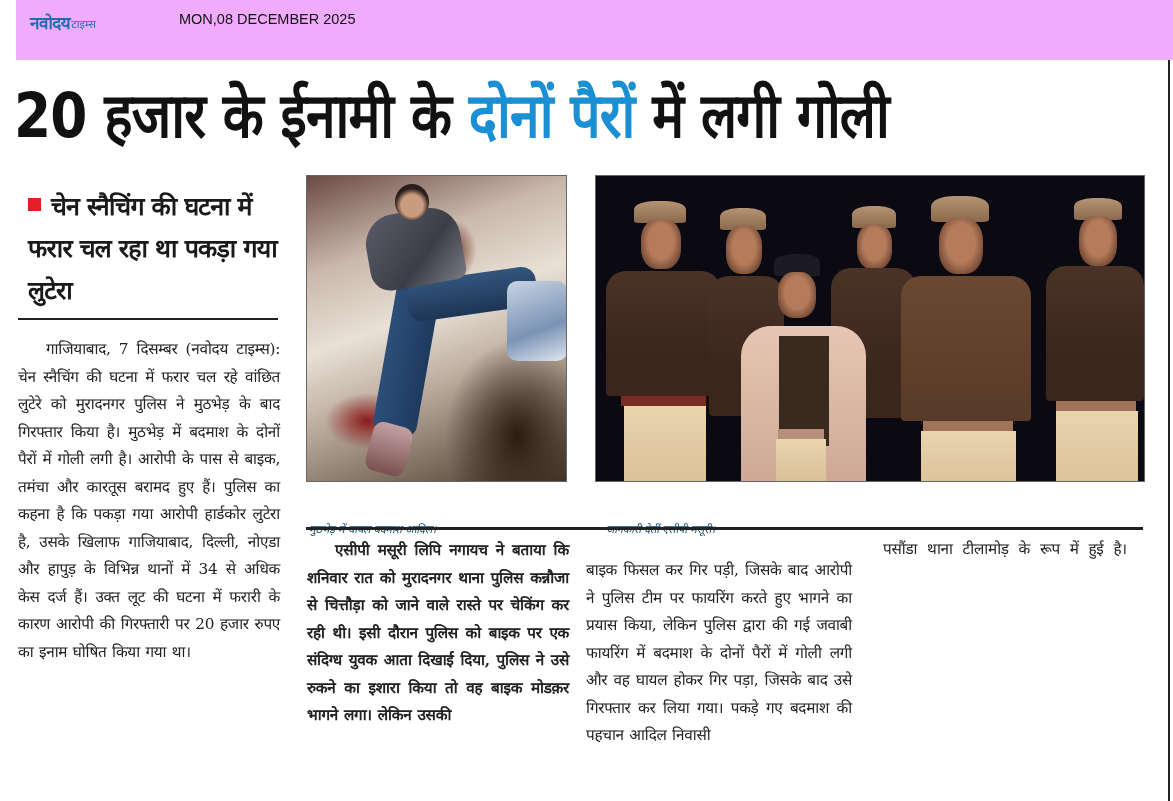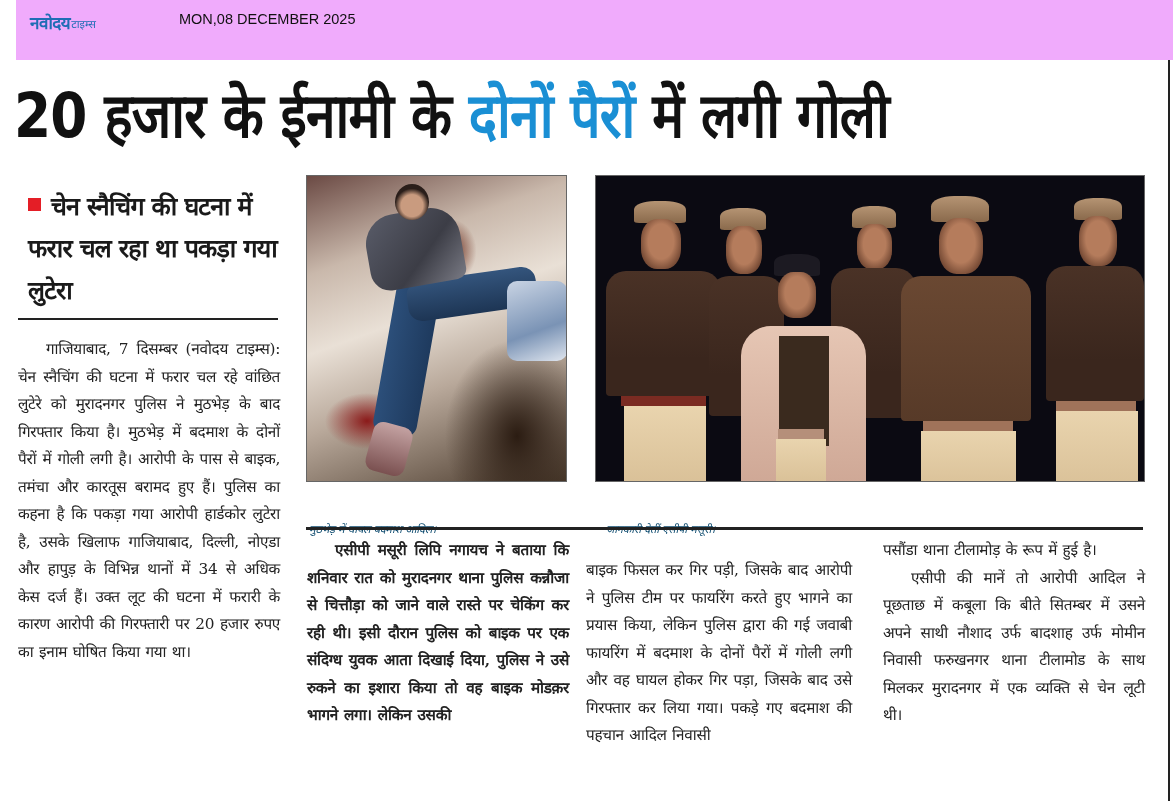--- a/index.html
+++ b/index.html
@@ -22,21 +22,21 @@
 
   .subhead { position: absolute; left: 28px; top: 186px; width: 262px; }
   .bullet { display: inline-block; width: 13px; height: 13px; background: #e41e26; margin-right: 10px; vertical-align: 4px; }
   .subhead-text { font-family: "DejaVu Sans", sans-serif; font-weight: bold; font-size: 25px; line-height: 42px; color: #1a1a1a; letter-spacing: -0.8px; }
   .subhead-rule { position: absolute; left: 18px; top: 318px; width: 260px; height: 2px; background: #222; }
 
   .col-text { font-family: "DejaVu Serif", serif; font-size: 15.3px; line-height: 27.5px; color: #222; text-align: justify; text-align-last: left; letter-spacing: -0.3px; word-spacing: 1px; }
   .col1 { position: absolute; left: 18px; top: 336px; width: 262px; }
   .col2 { position: absolute; left: 307px; top: 537px; width: 262px; font-weight: bold; }
   .col3 { position: absolute; left: 586px; top: 537px; width: 266px; margin-top: 20px; }
-  .col4 { position: absolute; left: 883px; top: 537px; width: 262px; }
+  .col4 { position: absolute; left: 883px; top: 537px; width: 262px; font-family: Liberation Mono, monospace; }
   .indent { display: inline-block; width: 28px; }
 
   .photo { position: absolute; border: 1px solid #666; overflow: hidden; }
   .photo1 { left: 306px; top: 175px; width: 261px; height: 307px;
     background:
       radial-gradient(ellipse 60px 40px at 60px 245px, #8b1a1a 0%, rgba(139,26,26,0) 70%),
       radial-gradient(ellipse 35px 45px at 145px 75px, #6a2a1a 0%, rgba(106,42,26,0) 70%),
       radial-gradient(ellipse 90px 120px at 210px 260px, #2b1c12 0%, rgba(43,28,18,0) 80%),
       linear-gradient(160deg, #6b4a44 0%, #c9b8ab 25%, #e9e0d6 45%, #b9a99b 65%, #4a3a2c 100%);
   }
@@ -157,14 +157,13 @@
 <div class="col-text col2">
   <p><span class="indent"></span><span>एसीपी मसूरी लिपि नगायच ने बताया कि शनिवार रात को मुरादनगर थाना पुलिस कन्नौजा से चित्तौड़ा को जाने वाले रास्ते पर चेकिंग कर रही थी। इसी दौरान पुलिस को बाइक पर एक संदिग्ध युवक आता दिखाई दिया, पुलिस ने उसे रुकने का इशारा किया तो वह बाइक मोडक़र भागने लगा। लेकिन उसकी</span></p>
 </div>
 
 <div class="col-text col3">
   <p><span>बाइक फिसल कर गिर पड़ी, जिसके बाद आरोपी ने पुलिस टीम पर फायरिंग करते हुए भागने का प्रयास किया, लेकिन पुलिस द्वारा की गई जवाबी फायरिंग में बदमाश के दोनों पैरों में गोली लगी और वह घायल होकर गिर पड़ा, जिसके बाद उसे गिरफ्तार कर लिया गया। पकड़े गए बदमाश की पहचान आदिल निवासी</span></p>
 </div>
 
 <div class="col-text col4">
   <p><span>पसौंडा थाना टीलामोड़ के रूप में हुई है।</span></p>
-  <p><span class="indent"></span><span>एसीपी की मानें तो आरोपी आदिल ने पूछताछ में कबूला कि बीते सितम्बर में उसने अपने साथी नौशाद उर्फ बादशाह उर्फ  मोमीन निवासी फरुखनगर थाना टीलामोड के साथ मिलकर मुरादनगर में एक व्यक्ति से चेन लूटी थी।</span></p>
 </div>
 
 </body></html>

